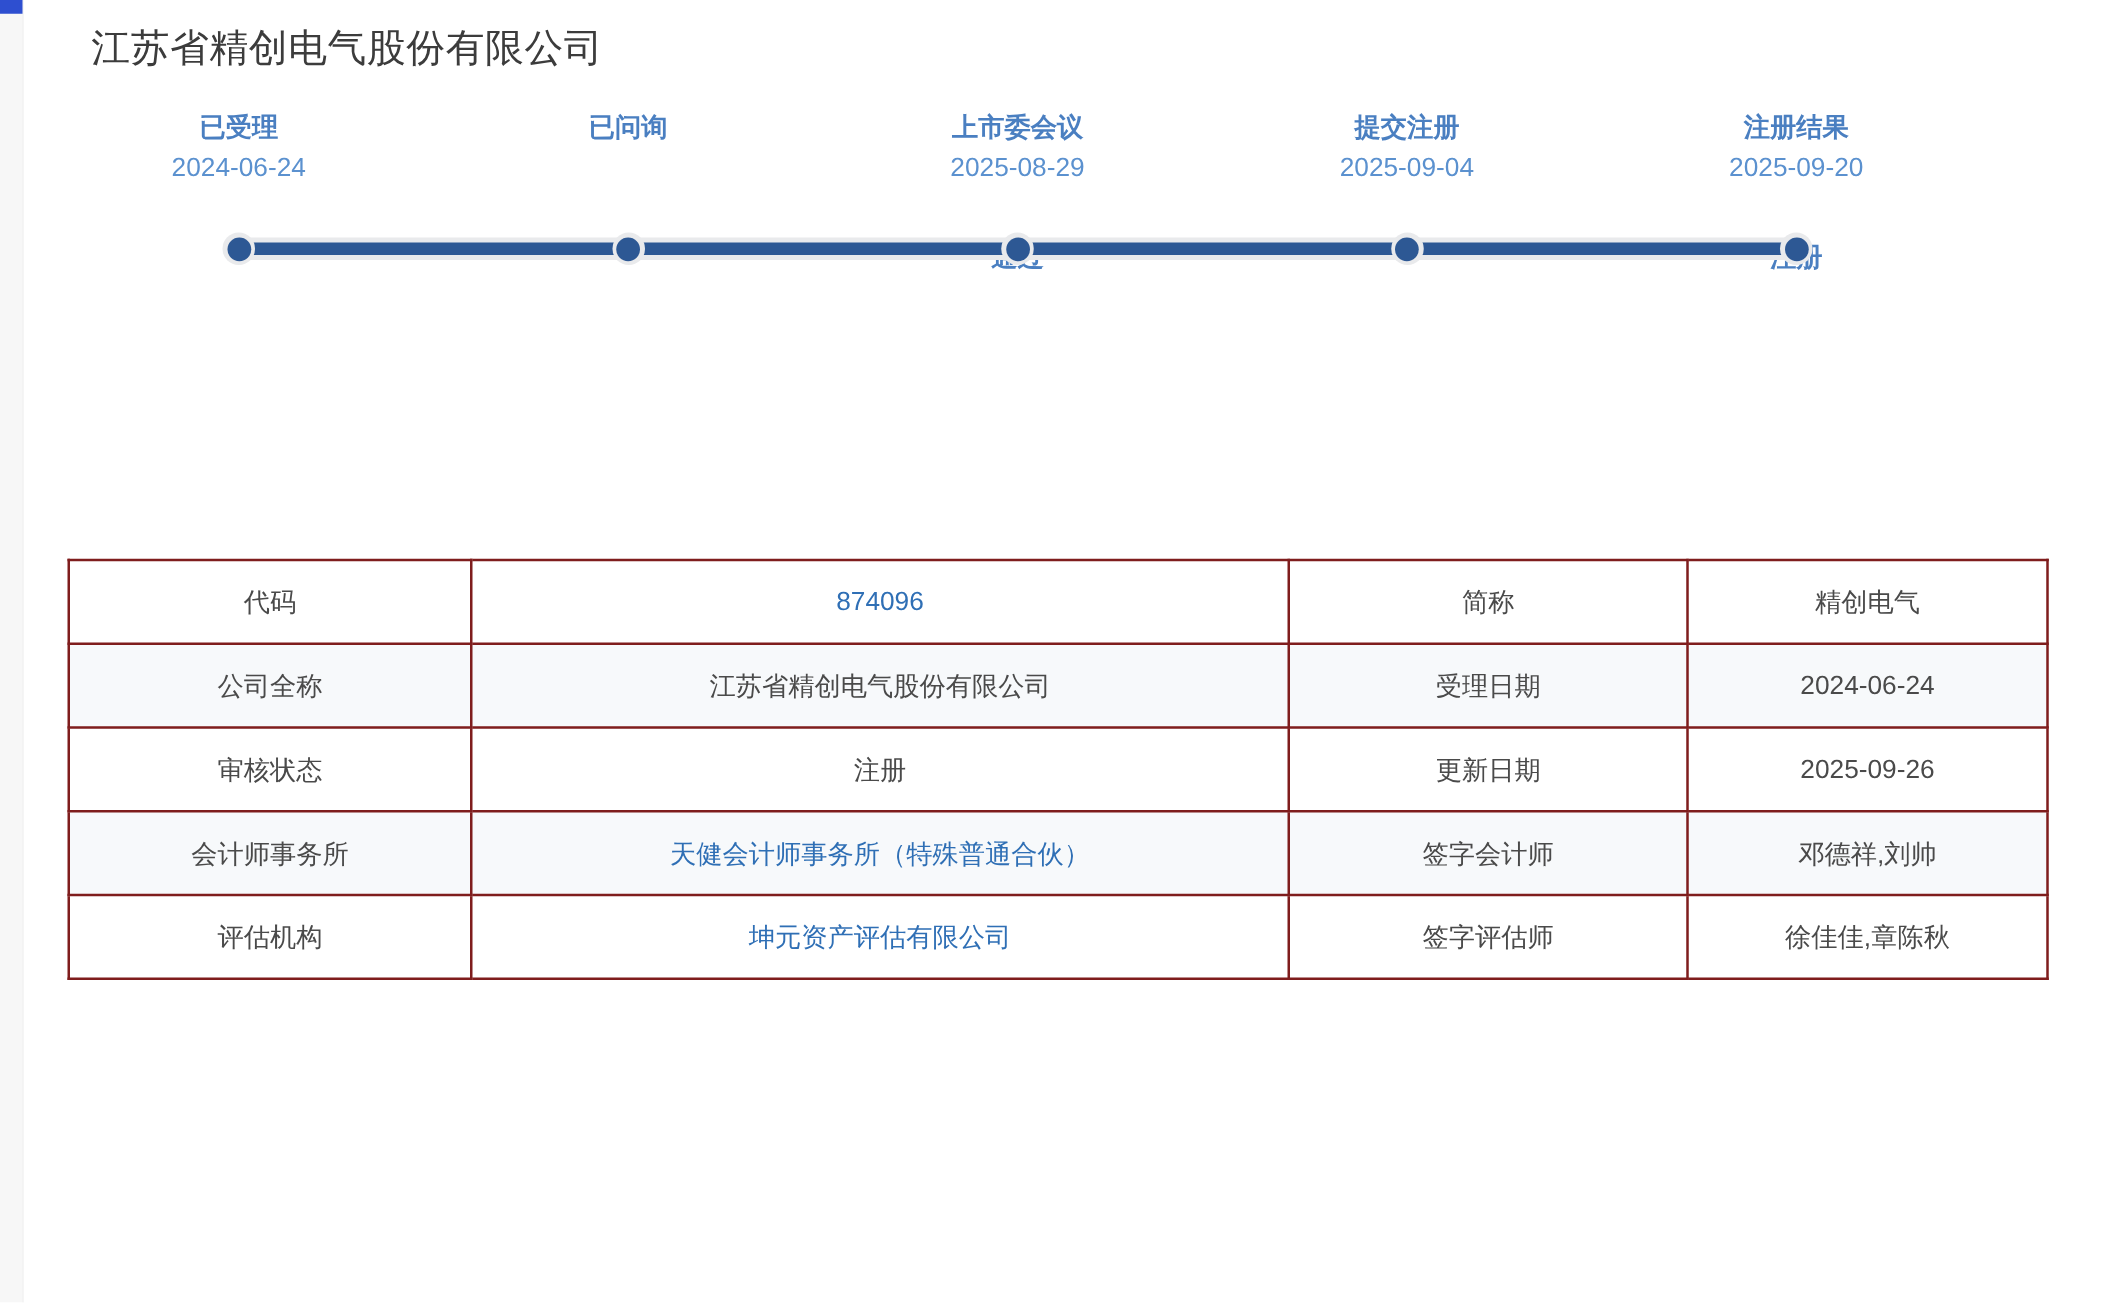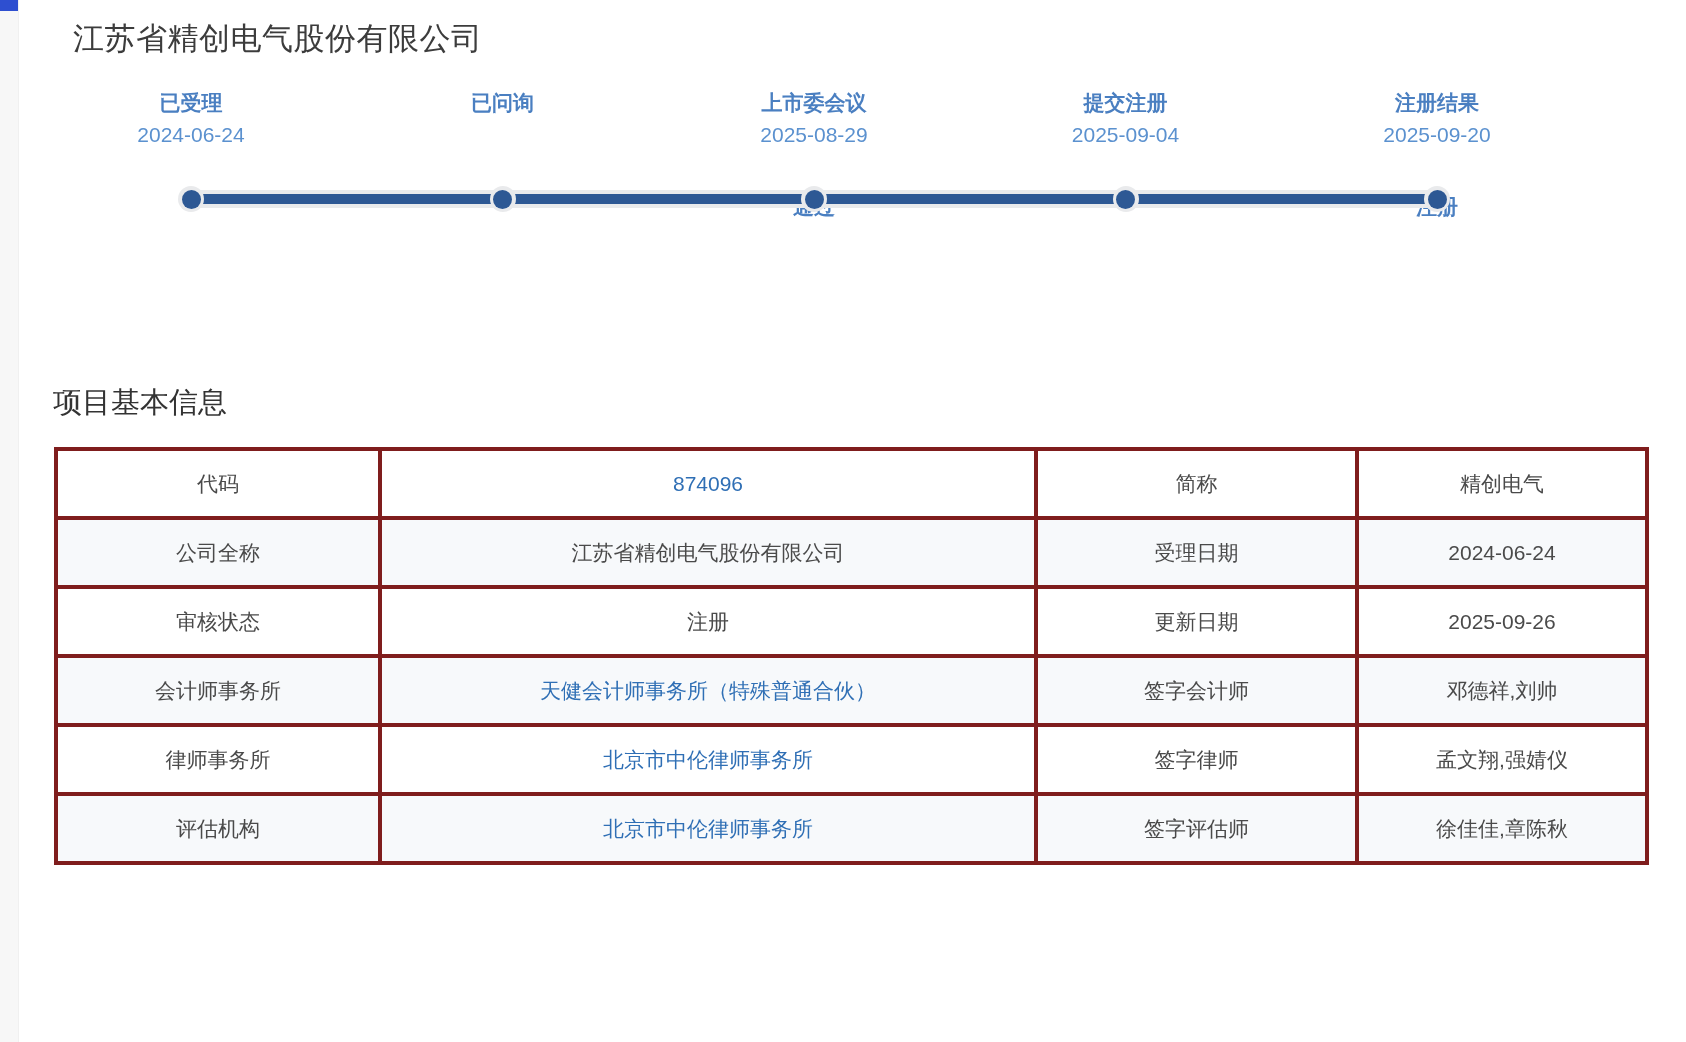--- a/index.html
+++ b/index.html
@@ -152,21 +152,21 @@
   
   #info-table {
     position: absolute;
     left: 35px;
     top: 447px;
     width: 1530px;
     border-collapse: collapse;
     table-layout: fixed;
   }
   #info-table td {
-    border: 4px solid #7f1d1d;
+    border: 2px solid #7f1d1d;
     height: 65px;
     padding: 0 10px;
     text-align: center;
     vertical-align: middle;
     font-size: 21px;
     color: #4a4a4a;
     font-weight: 400;
   }
   #info-table tr:nth-child(odd)  td { background: #ffffff; }
   #info-table tr:nth-child(even) td { background: #f7f9fb; }
@@ -228,21 +228,20 @@
           <div class="tl-dot-halo" style="left: 741px;"></div>
           <div class="tl-dot" style="left: 741px;"></div>
           <div class="tl-dot-halo" style="left: 1052.5px;"></div>
           <div class="tl-dot" style="left: 1052.5px;"></div>
           <div class="tl-dot-halo" style="left: 1364px;"></div>
           <div class="tl-dot" style="left: 1364px;"></div>
         </div>
     </div>
   </div>
 
-  <div id="section-heading">项目基本信息</div>
 
   <table id="info-table">
     <tbody id="info-table-body">
         <tr>
           <td class="c1">代码</td>
           <td class="c2"><span class="link">874096</span></td>
           <td class="c3">简称</td>
           <td class="c4">精创电气</td>
         </tr>
         <tr>
@@ -257,27 +256,21 @@
           <td class="c3">更新日期</td>
           <td class="c4">2025-09-26</td>
         </tr>
         <tr>
           <td class="c1">会计师事务所</td>
           <td class="c2"><span class="link">天健会计师事务所（特殊普通合伙）</span></td>
           <td class="c3">签字会计师</td>
           <td class="c4">邓德祥,刘帅</td>
         </tr>
         <tr>
-          <td class="c1">律师事务所</td>
-          <td class="c2"><span class="link">北京市中伦律师事务所</span></td>
-          <td class="c3">签字律师</td>
-          <td class="c4">孟文翔,强婧仪</td>
-        </tr>
-        <tr>
           <td class="c1">评估机构</td>
-          <td class="c2"><span class="link">北京市中伦律师事务所</span></td>
+          <td class="c2"><span class="link">坤元资产评估有限公司</span></td>
           <td class="c3">签字评估师</td>
           <td class="c4">徐佳佳,章陈秋</td>
         </tr>
       </tbody>
   </table>
 
 </div>
 
 </body></html>

